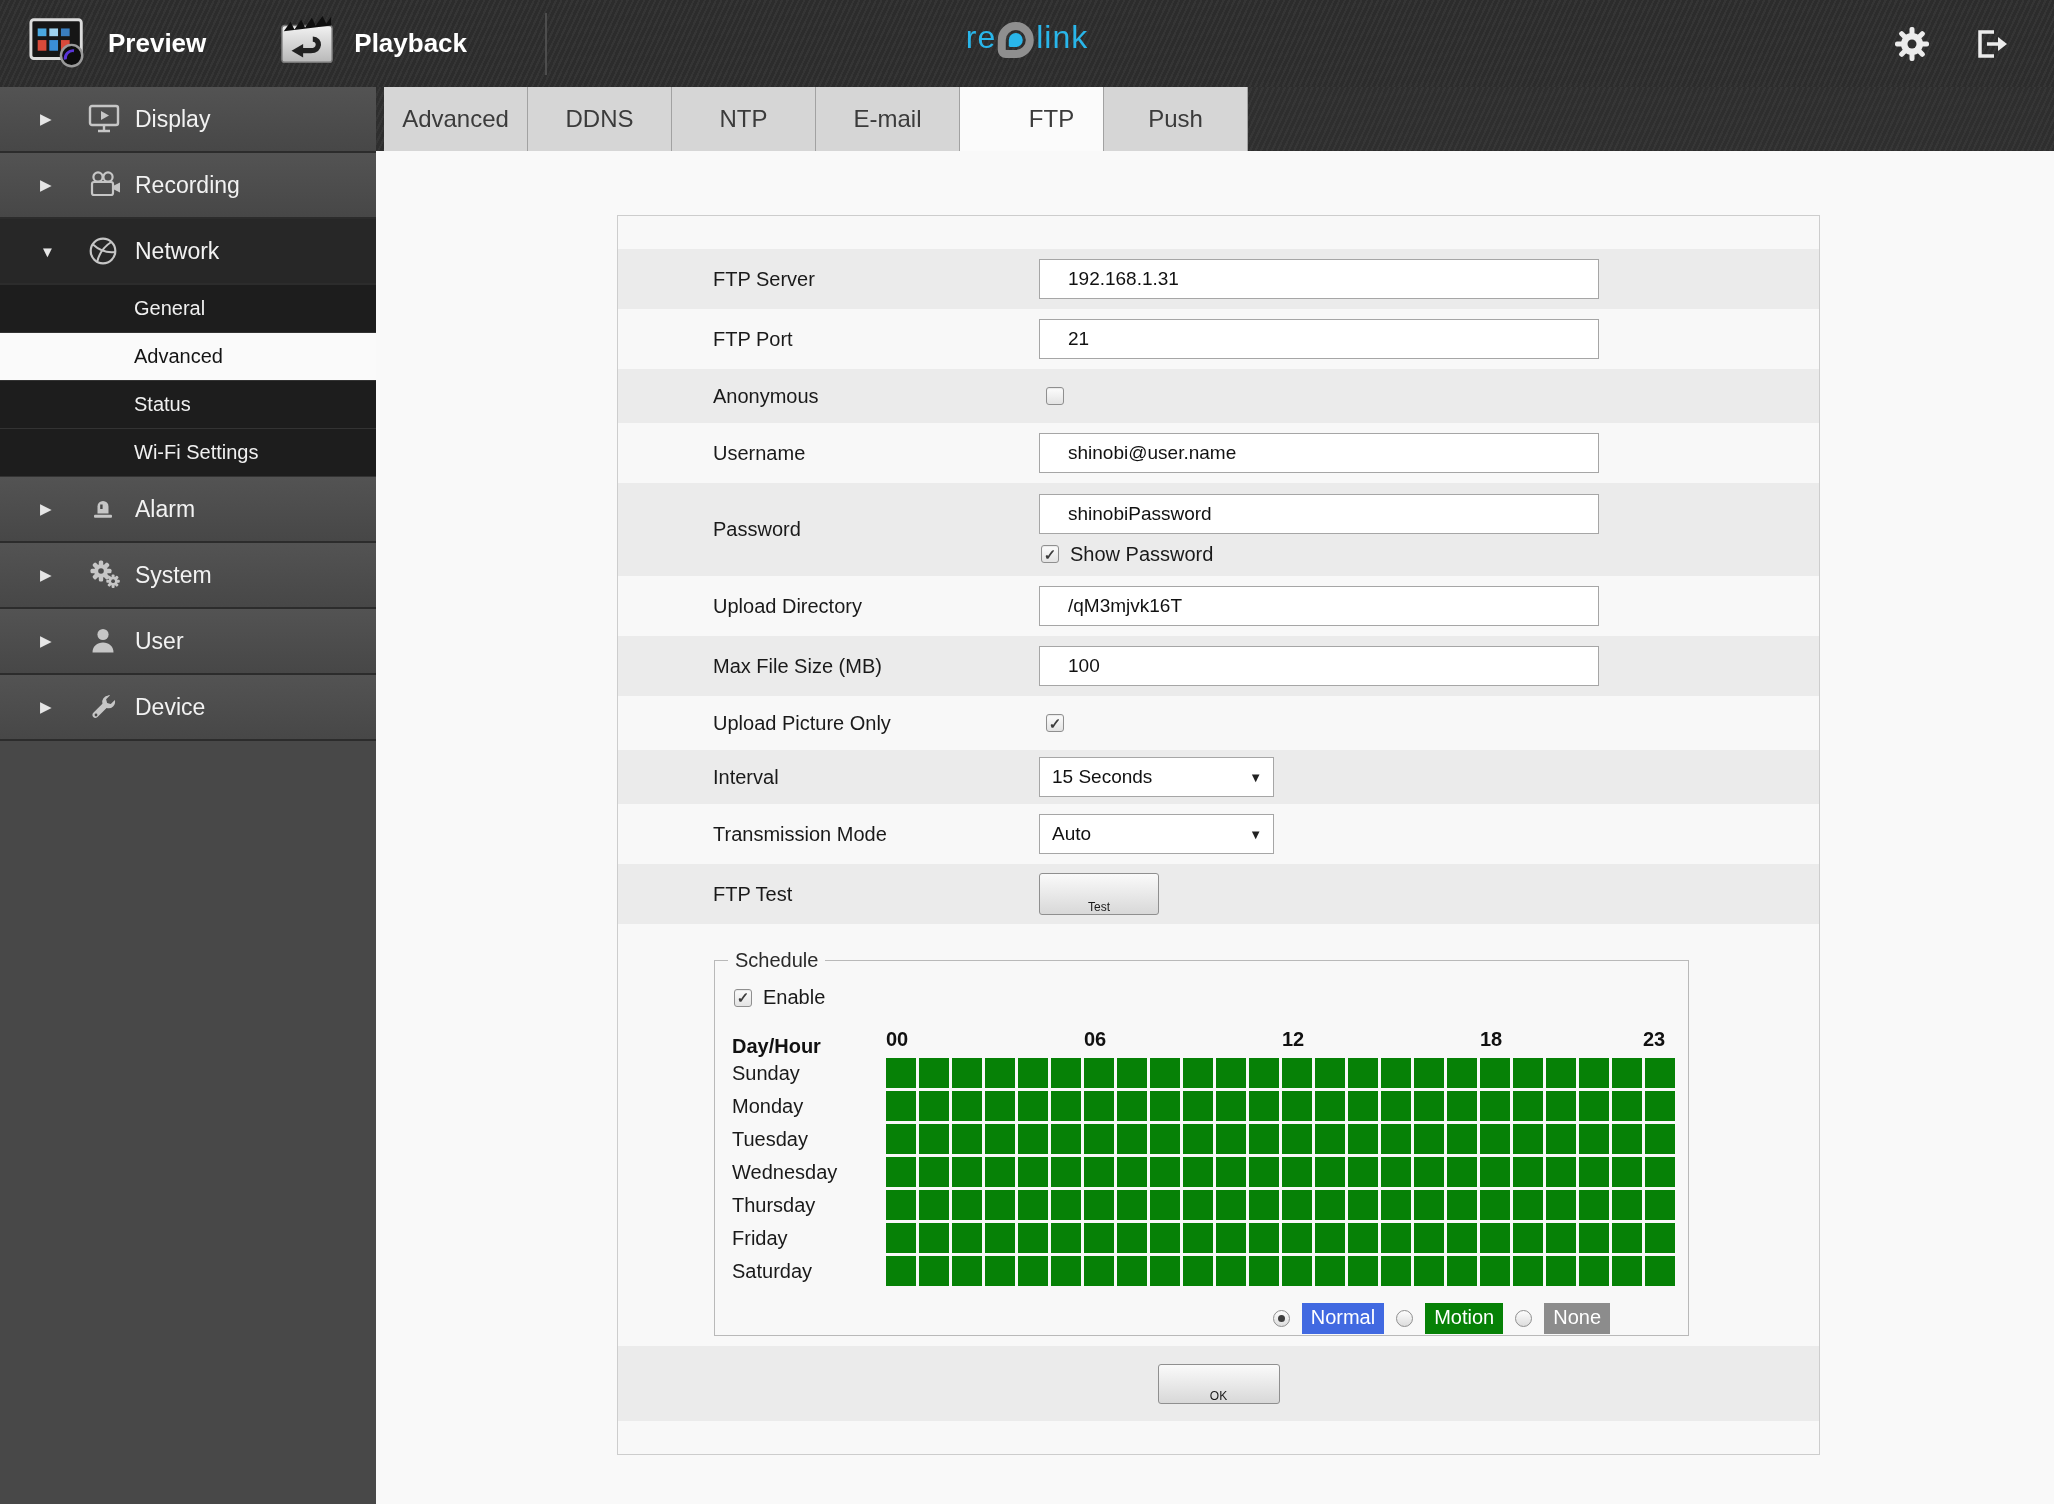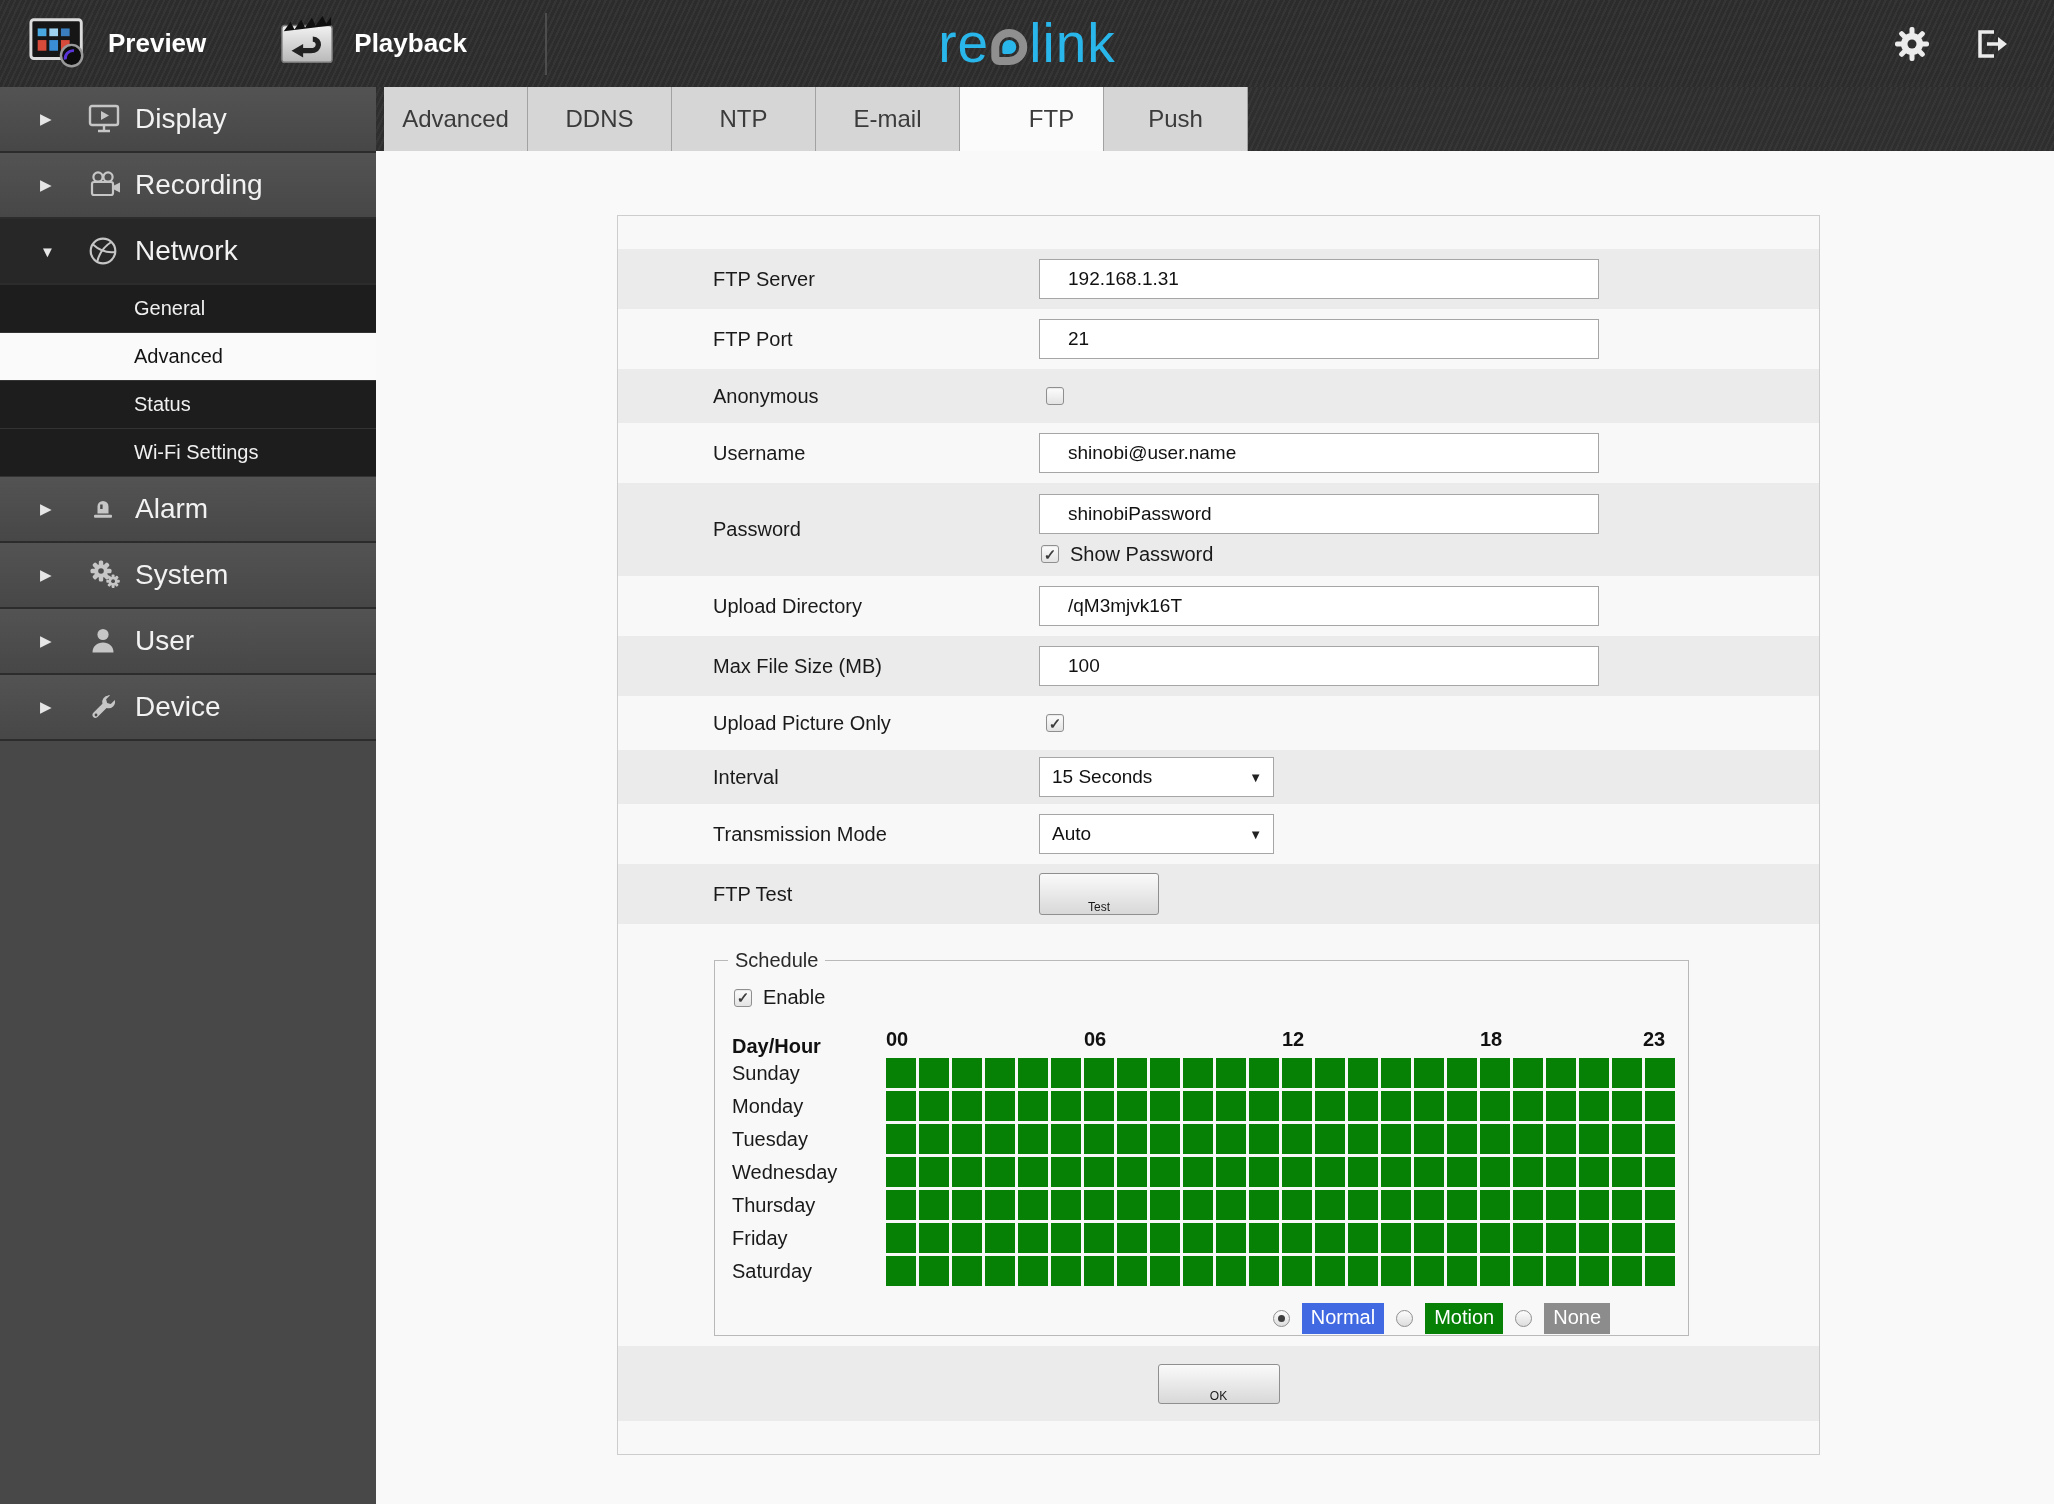--- a/index.html
+++ b/index.html
@@ -11,35 +11,35 @@
     position:absolute; top:0; left:0; width:2054px; height:87px;
     background:repeating-linear-gradient(115deg,#2c2c2c 0 3px,#353535 3px 5px);
     display:flex; align-items:center; padding-left:28px;
   }
   .nav-item { display:flex; align-items:center; gap:18px; cursor:pointer; }
   .nav-item .nav-lbl { color:#fff; font-size:26px; font-weight:bold; }
   .nav-playback { margin-left:72px; }
   .topbar-divider { width:2px; height:62px; background:#4d4d4d; margin-left:78px; }
   .logo { position:absolute; left:50%; top:16px; transform:translateX(-50%);
           display:flex; align-items:center; }
-  .logo .lg { color:#29b6ea; font-size:55px; line-height:1; letter-spacing:1px; }
+  .logo .lg { color:#29b6ea; font-size:32px; line-height:1; letter-spacing:1px; }
   .lg-o { width:36px; height:36px; border:8px solid #8f8f8f; border-radius:50%;
           border-bottom-left-radius:8px; display:flex; align-items:center; justify-content:center;
           margin:6px 2px 0 2px; background:transparent; }
   .lg-dot { width:14px; height:14px; border-radius:50% 50% 50% 10%; background:#29b6ea; }
   .topbar-right { position:absolute; right:44px; top:24px; display:flex; gap:38px; }
   .topbar-right .tb-icon { width:40px; height:40px; cursor:pointer; }
 
   
   .sidebar { position:absolute; top:87px; left:0; width:376px; height:1417px; background:#484848; }
   .side-item { height:66px; background:linear-gradient(#535353,#474747);
                border-bottom:2px solid #2c2c2c; display:flex; align-items:center; cursor:pointer; }
   .side-item .arrow { width:20px; color:#e6e6e6; font-size:15px; margin-left:40px; }
   .side-item .icon { width:46px; margin-left:28px; display:flex; align-items:center; }
-  .side-item .lbl { color:#f2f2f2; font-size:28px; margin-left:1px; }
+  .side-item .lbl { color:#f2f2f2; font-size:23px; margin-left:1px; }
   .side-item.active { background:#272727; }
   .side-sub { height:48px; background:#1d1d1d; border-bottom:1px solid #333;
               display:flex; align-items:center; cursor:pointer; }
   .side-sub .lbl { color:#f0f0f0; font-size:20px; margin-left:134px; }
   .side-sub.selected { background:#fafafa; }
   .side-sub.selected .lbl { color:#141414; }
 
   
   .content { position:absolute; top:87px; left:376px; width:1678px; height:1417px; background:#f9f9f9; }
   .tabstrip { height:64px; background:repeating-linear-gradient(115deg,#2e2e2e 0 3px,#363636 3px 5px);

